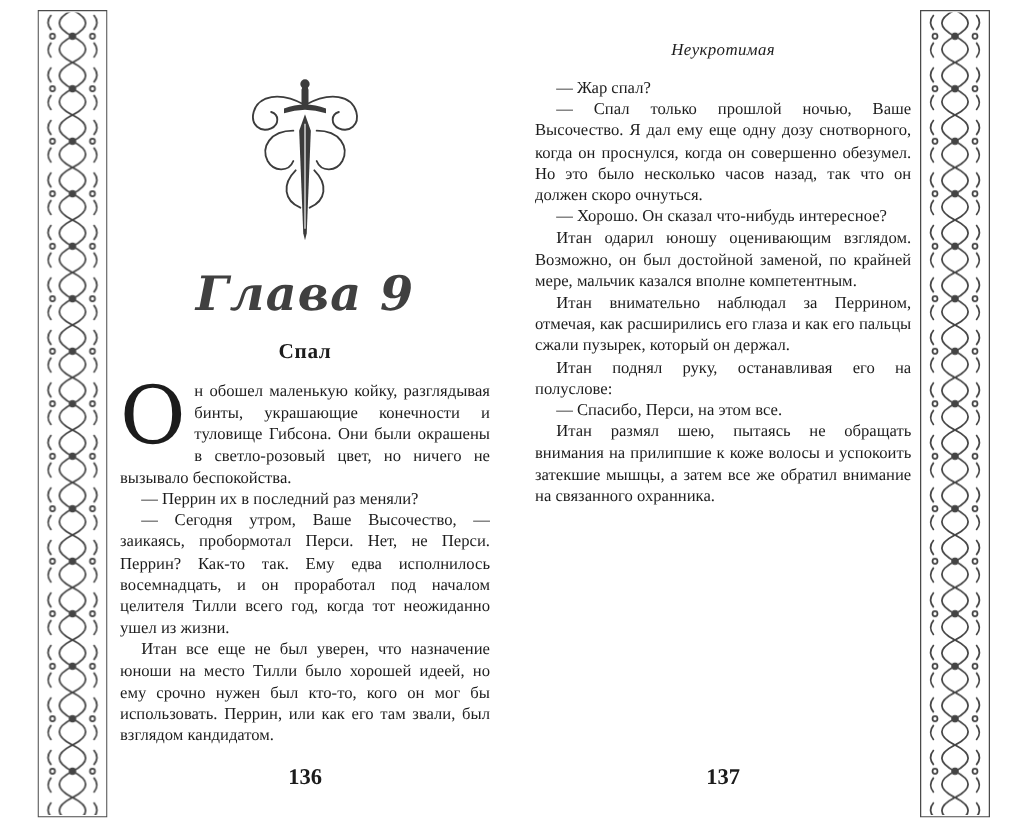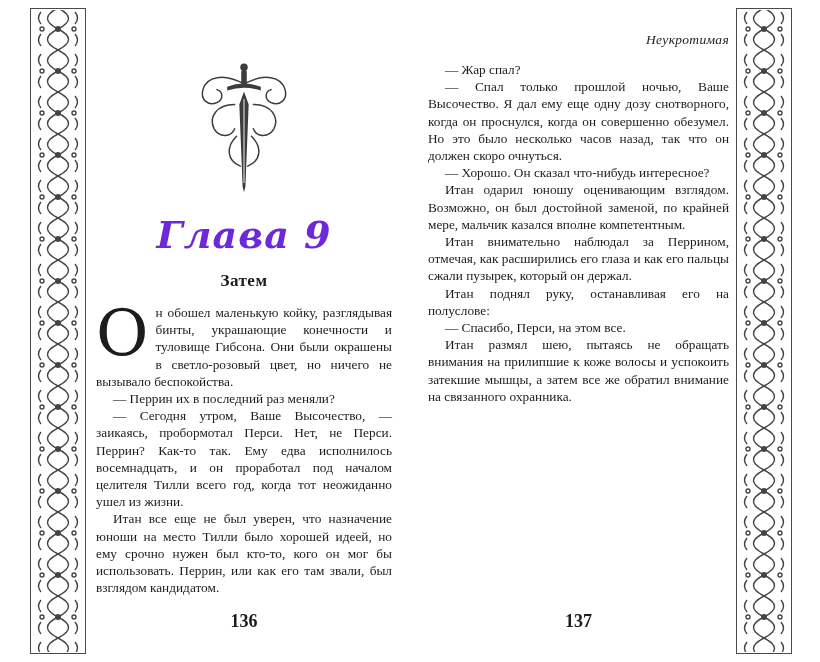--- a/index.html
+++ b/index.html
@@ -24,34 +24,34 @@
   .emblem{margin:56px auto 0;width:112px;height:142px;text-align:center;}
 
   .chapter-title{
     margin:14px 0 0;
     font-family:"DejaVu Serif", serif;
     font-style:italic;
     font-weight:bold;
     font-size:38px;
     text-align:center;
     letter-spacing:1px;
-    color:#6d28d9;
+    color:#404040;
   }
   .chapter-subtitle{
     margin:14px 0 0;
     font-size:17px;
     font-weight:bold;
     text-align:center;
     letter-spacing:.5px;
   }
   .running-title{
     margin-top:32px;
     font-style:italic;
     font-size:13.5px;
-    text-align:right;
+    text-align:center;
     letter-spacing:.3px;
   }
   .body-text{
     margin-top:13px;
     font-size:13.3px;
     line-height:17.2px;
     text-align:justify;
     hyphens:auto;
   }
   .para{margin:0;text-indent:17px;}
@@ -111,21 +111,21 @@
           <circle cx="60" cy="12" r="4"></circle>
           <rect x="57" y="15" width="6" height="16" rx="2"></rect>
           <path d="M42 33 Q60 26 78 33 L78 37 Q60 31 42 37 Z"></path>
           <path d="M60 38 L65 52 L61.5 140 L60 146 L58.5 140 L55 52 Z"></path>
         </g>
         <line x1="60" y1="46" x2="60" y2="136" stroke="#ffffff" stroke-width="1"></line>
       </svg>
     </div>
 
     <h1 class="chapter-title">Глава 9</h1>
-    <h2 class="chapter-subtitle">Затем</h2>
+    <h2 class="chapter-subtitle">Спал</h2>
 
     <div class="body-text">
       <p class="para no-indent"><span class="drop-cap">О</span><span>н обошел маленькую койку, разглядывая бинты, украшающие конечности и туловище Гибсона. Они были окрашены в светло-розовый цвет, но ничего не вызывало беспокойства.</span></p>
       <div>
           <p class="para">— Перрин их в последний раз меняли?</p>
           <p class="para">— Сегодня утром, Ваше Высочество, — заикаясь, пробормотал Перси. Нет, не Перси. Перрин? Как-то так. Ему едва исполнилось восемнадцать, и он проработал под началом целителя Тилли всего год, когда тот неожиданно ушел из жизни.</p>
           <p class="para">Итан все еще не был уверен, что назначение юноши на место Тилли было хорошей идеей, но ему срочно нужен был кто-то, кого он мог бы использовать. Перрин, или как его там звали, был взглядом кандидатом.</p>
         </div>
     </div>
 

